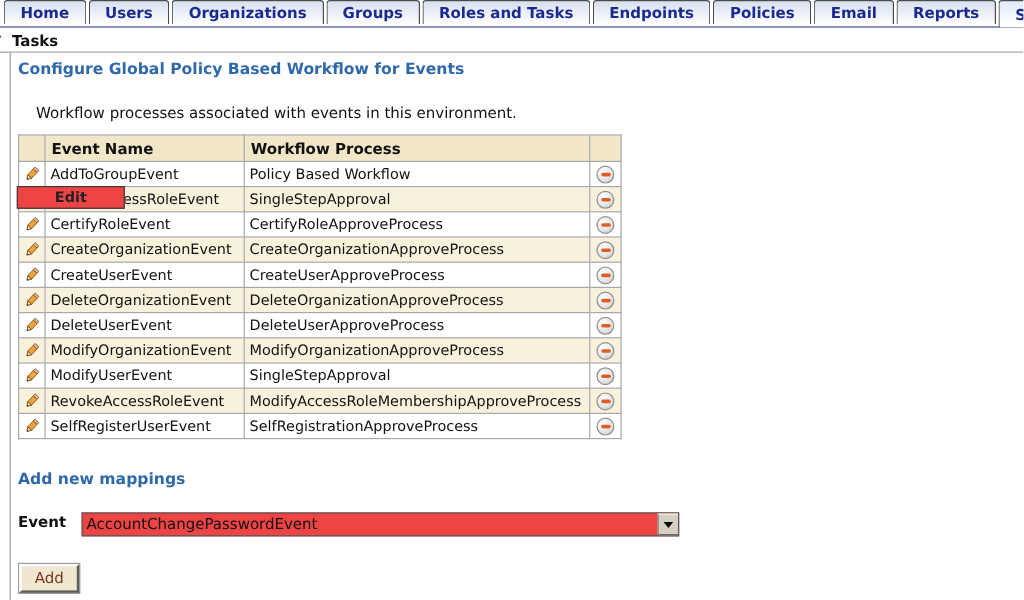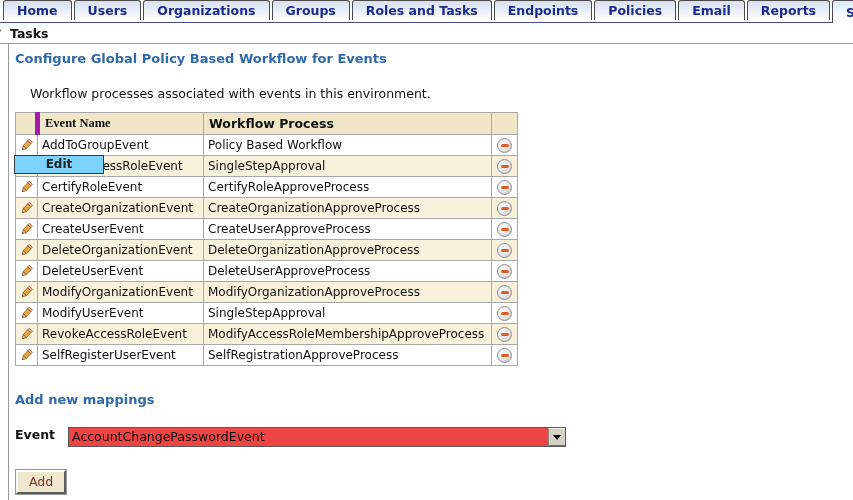--- a/index.html
+++ b/index.html
@@ -26,36 +26,36 @@
   
   .content{margin-left:8px;border-left:1px solid #999;height:456px;box-sizing:border-box;
     padding:6px 0 0 5px;position:relative;background:#fff;}
   .page-title{margin:1px 0 0 1px;font-size:13px;font-weight:bold;color:#3069A9;}
   .desc{margin:20px 0 0 16px;font-size:12.5px;color:#111;}
   
   table.wf{margin:11px 0 0 1px;border-collapse:collapse;border:1px solid #8E8E8E;}
   .wf th,.wf td{border:1px solid #A8A8A8;box-sizing:border-box;}
   .wf thead th{background:#F2E6C9;text-align:left;font-size:12.5px;font-weight:bold;
     padding:3px 5px;height:22px;color:#111;}
-  .wf th.th-event{border-left:5px solid #a21caf;width:166px;font-family:Liberation Serif, serif;}
+  .wf th.th-event{border-left:1px solid #a21caf;width:166px;}
   .wf th.th-process{border-left:1px solid #FFF;width:288px;}
   .wf th.th-icon{width:22px;}
   .wf th.th-remove{border-left:1px solid #FFF;width:26px;}
   .wf td{padding:1px 4px;height:21px;font-size:12px;background:#fff;color:#111;white-space:nowrap;overflow:hidden;}
   .wf tr.alt td{background:#F8F1DC;}
   .cell-icon,.cell-remove{text-align:center;padding:1px 2px !important;}
   .edit-btn{background:none;border:none;padding:0;margin:0;cursor:pointer;display:inline-flex;vertical-align:middle;}
   .remove-btn{background:none;border:none;padding:0;margin:0;cursor:pointer;display:inline-flex;vertical-align:middle;}
   .minus-circle{width:15px;height:15px;border-radius:50%;box-sizing:border-box;
     background:radial-gradient(circle at 35% 30%, #FFFFFF 0%, #E6E6E6 55%, #BFBFBF 100%);
     border:1px solid #8F8F8F;display:inline-flex;align-items:center;justify-content:center;}
   .minus-circle::after{content:"";width:8px;height:3px;background:#DC5E26;border-radius:1.5px;}
   
   .tooltip{position:absolute;left:14px;top:155px;width:88px;height:17px;line-height:17px;
-    background:#7dd3fc;border:1px solid #3A3A3A;font-size:12px;font-weight:bold;color:#222;
+    background:#ef4444;border:1px solid #3A3A3A;font-size:12px;font-weight:bold;color:#222;
     text-align:center;z-index:9;}
   
   .add-heading{margin:26px 0 0 1px;font-size:13px;font-weight:bold;color:#3069A9;}
   .event-row{display:flex;margin:20px 0 0 1px;}
   .event-label{font-weight:bold;font-size:12.5px;margin-right:13px;}
   .combo{width:498px;height:20px;box-sizing:border-box;background:#ef4444;border:1px solid #58595B;
     display:flex;align-items:stretch;cursor:pointer;}
   .combo-text{flex:1;font-size:12.5px;padding:1px 3px 0 3px;white-space:nowrap;overflow:hidden;color:#111;}
   .combo-btn{width:17px;box-sizing:border-box;background:#D4D0C4;border-left:1px solid #8A8A8A;
     border-top:1px solid #F5F5F0;border-bottom:1px solid #6E6E6E;

